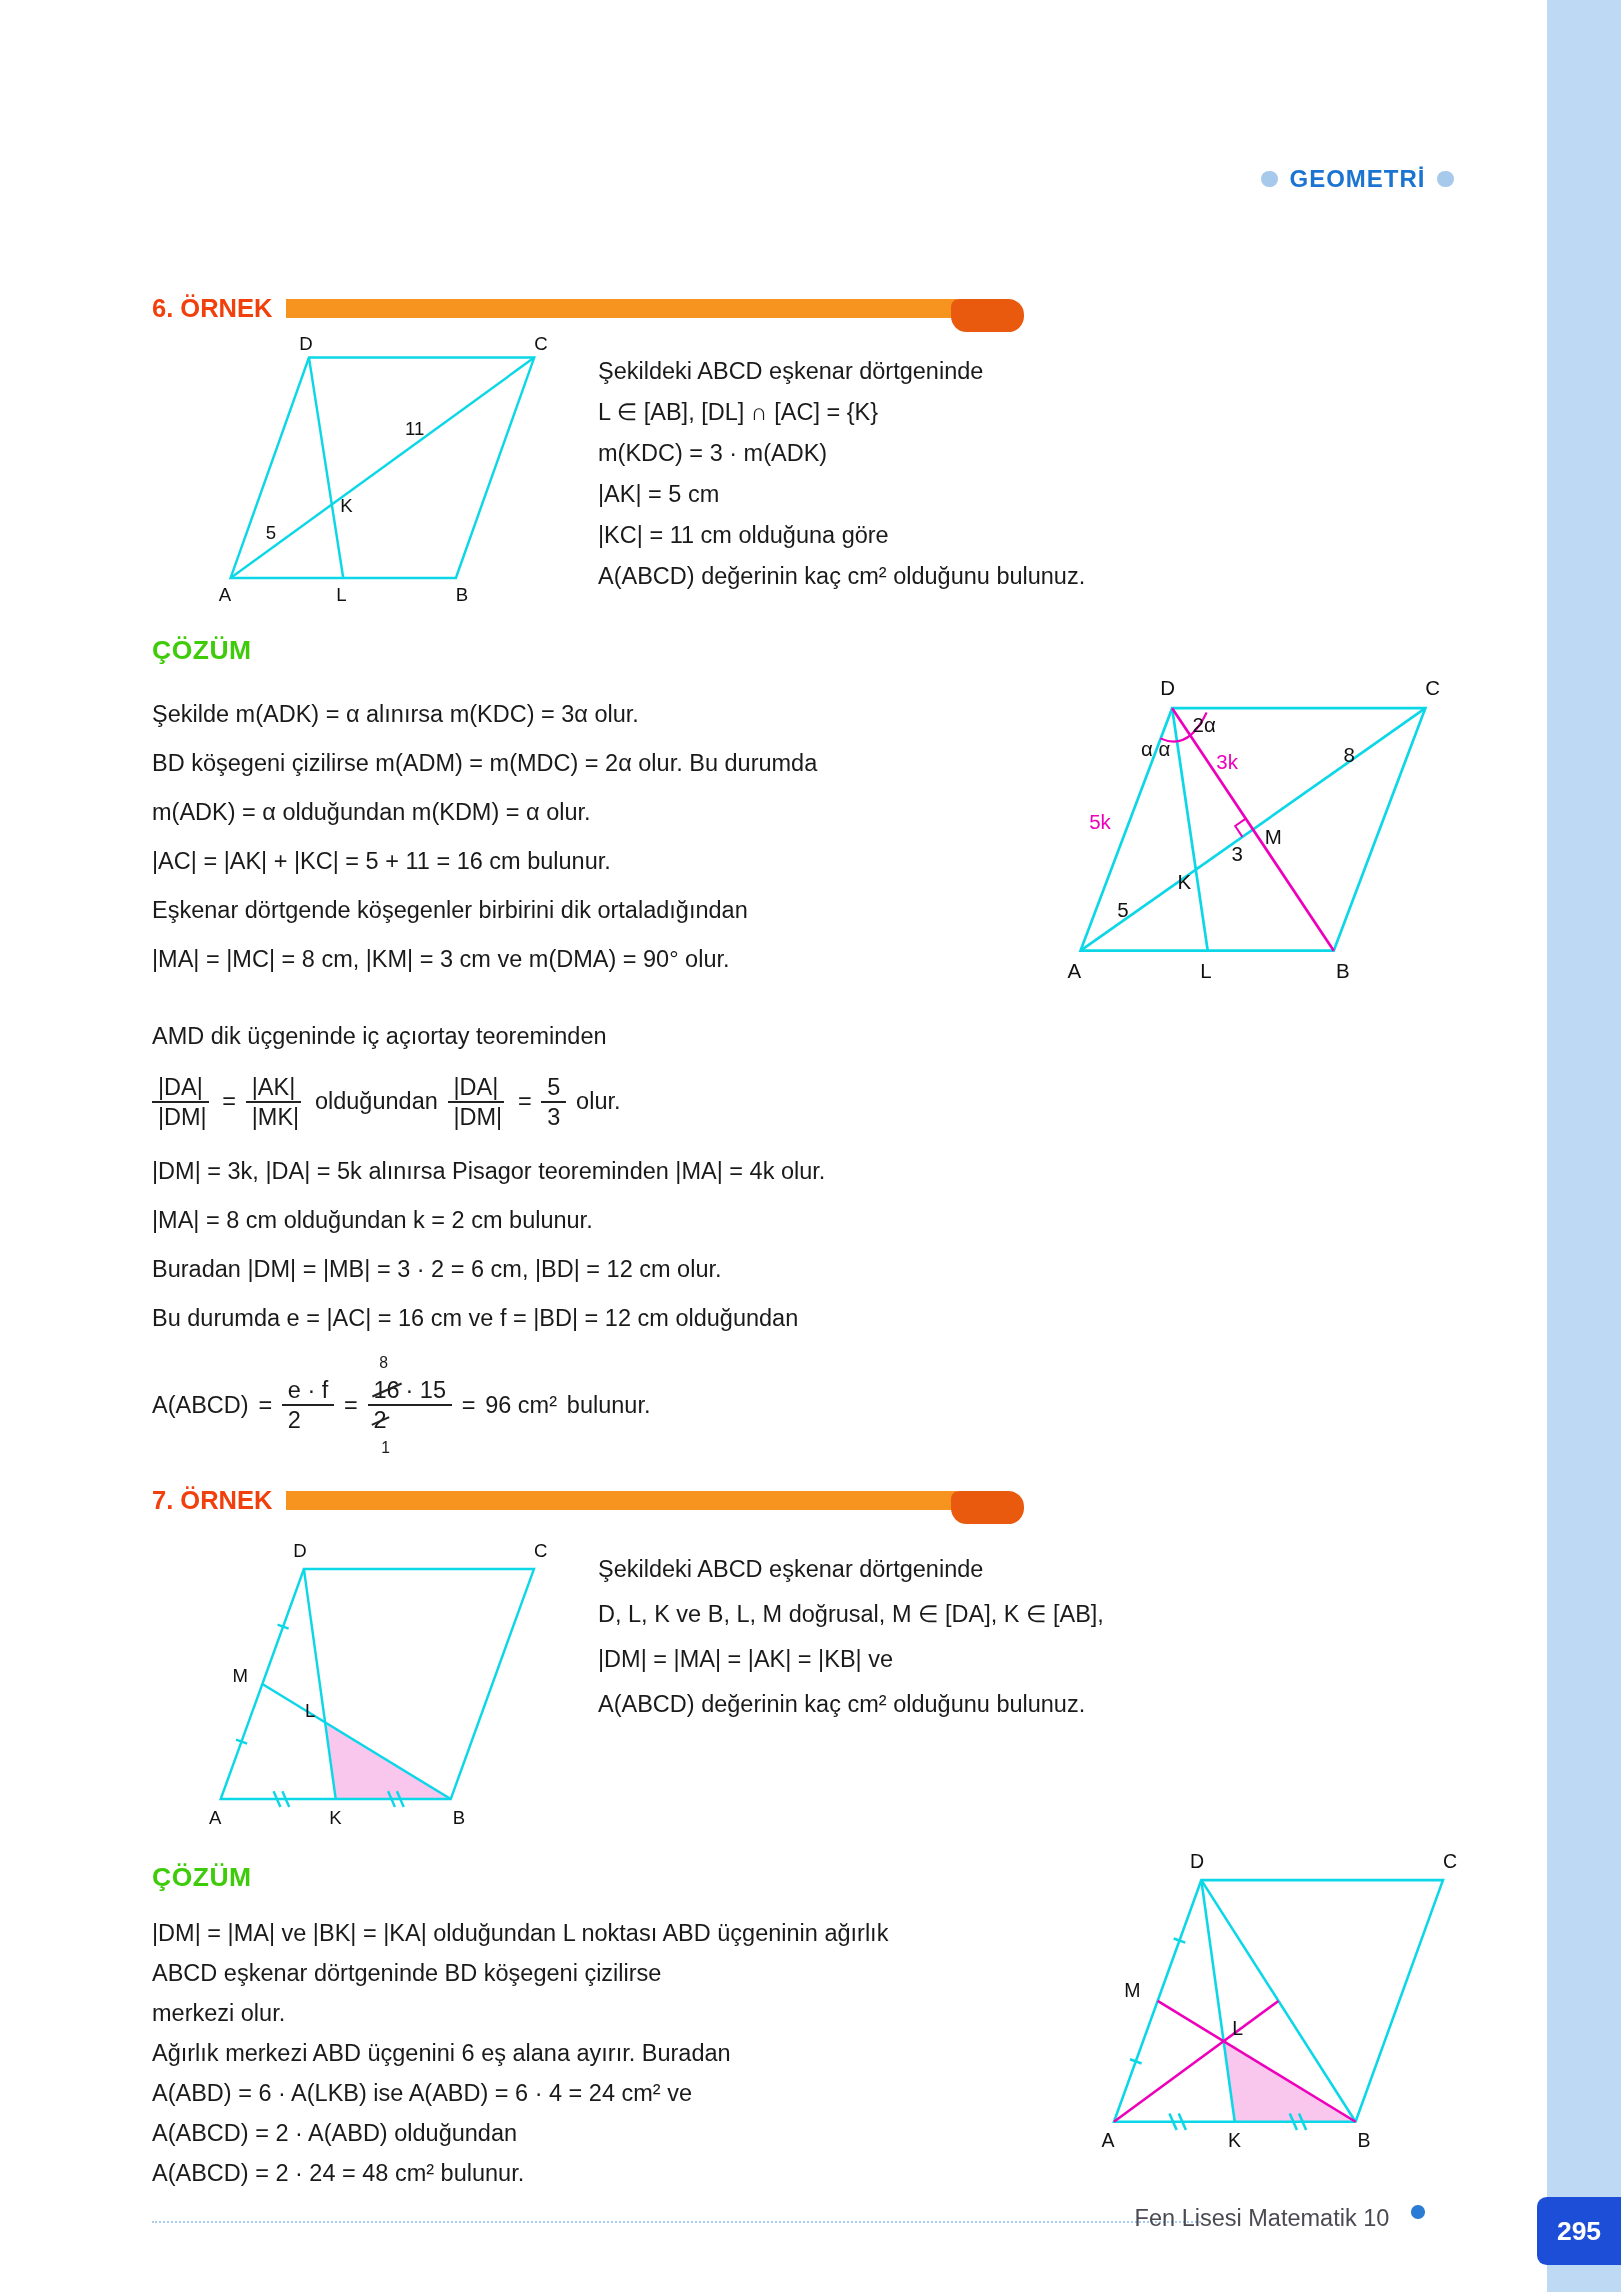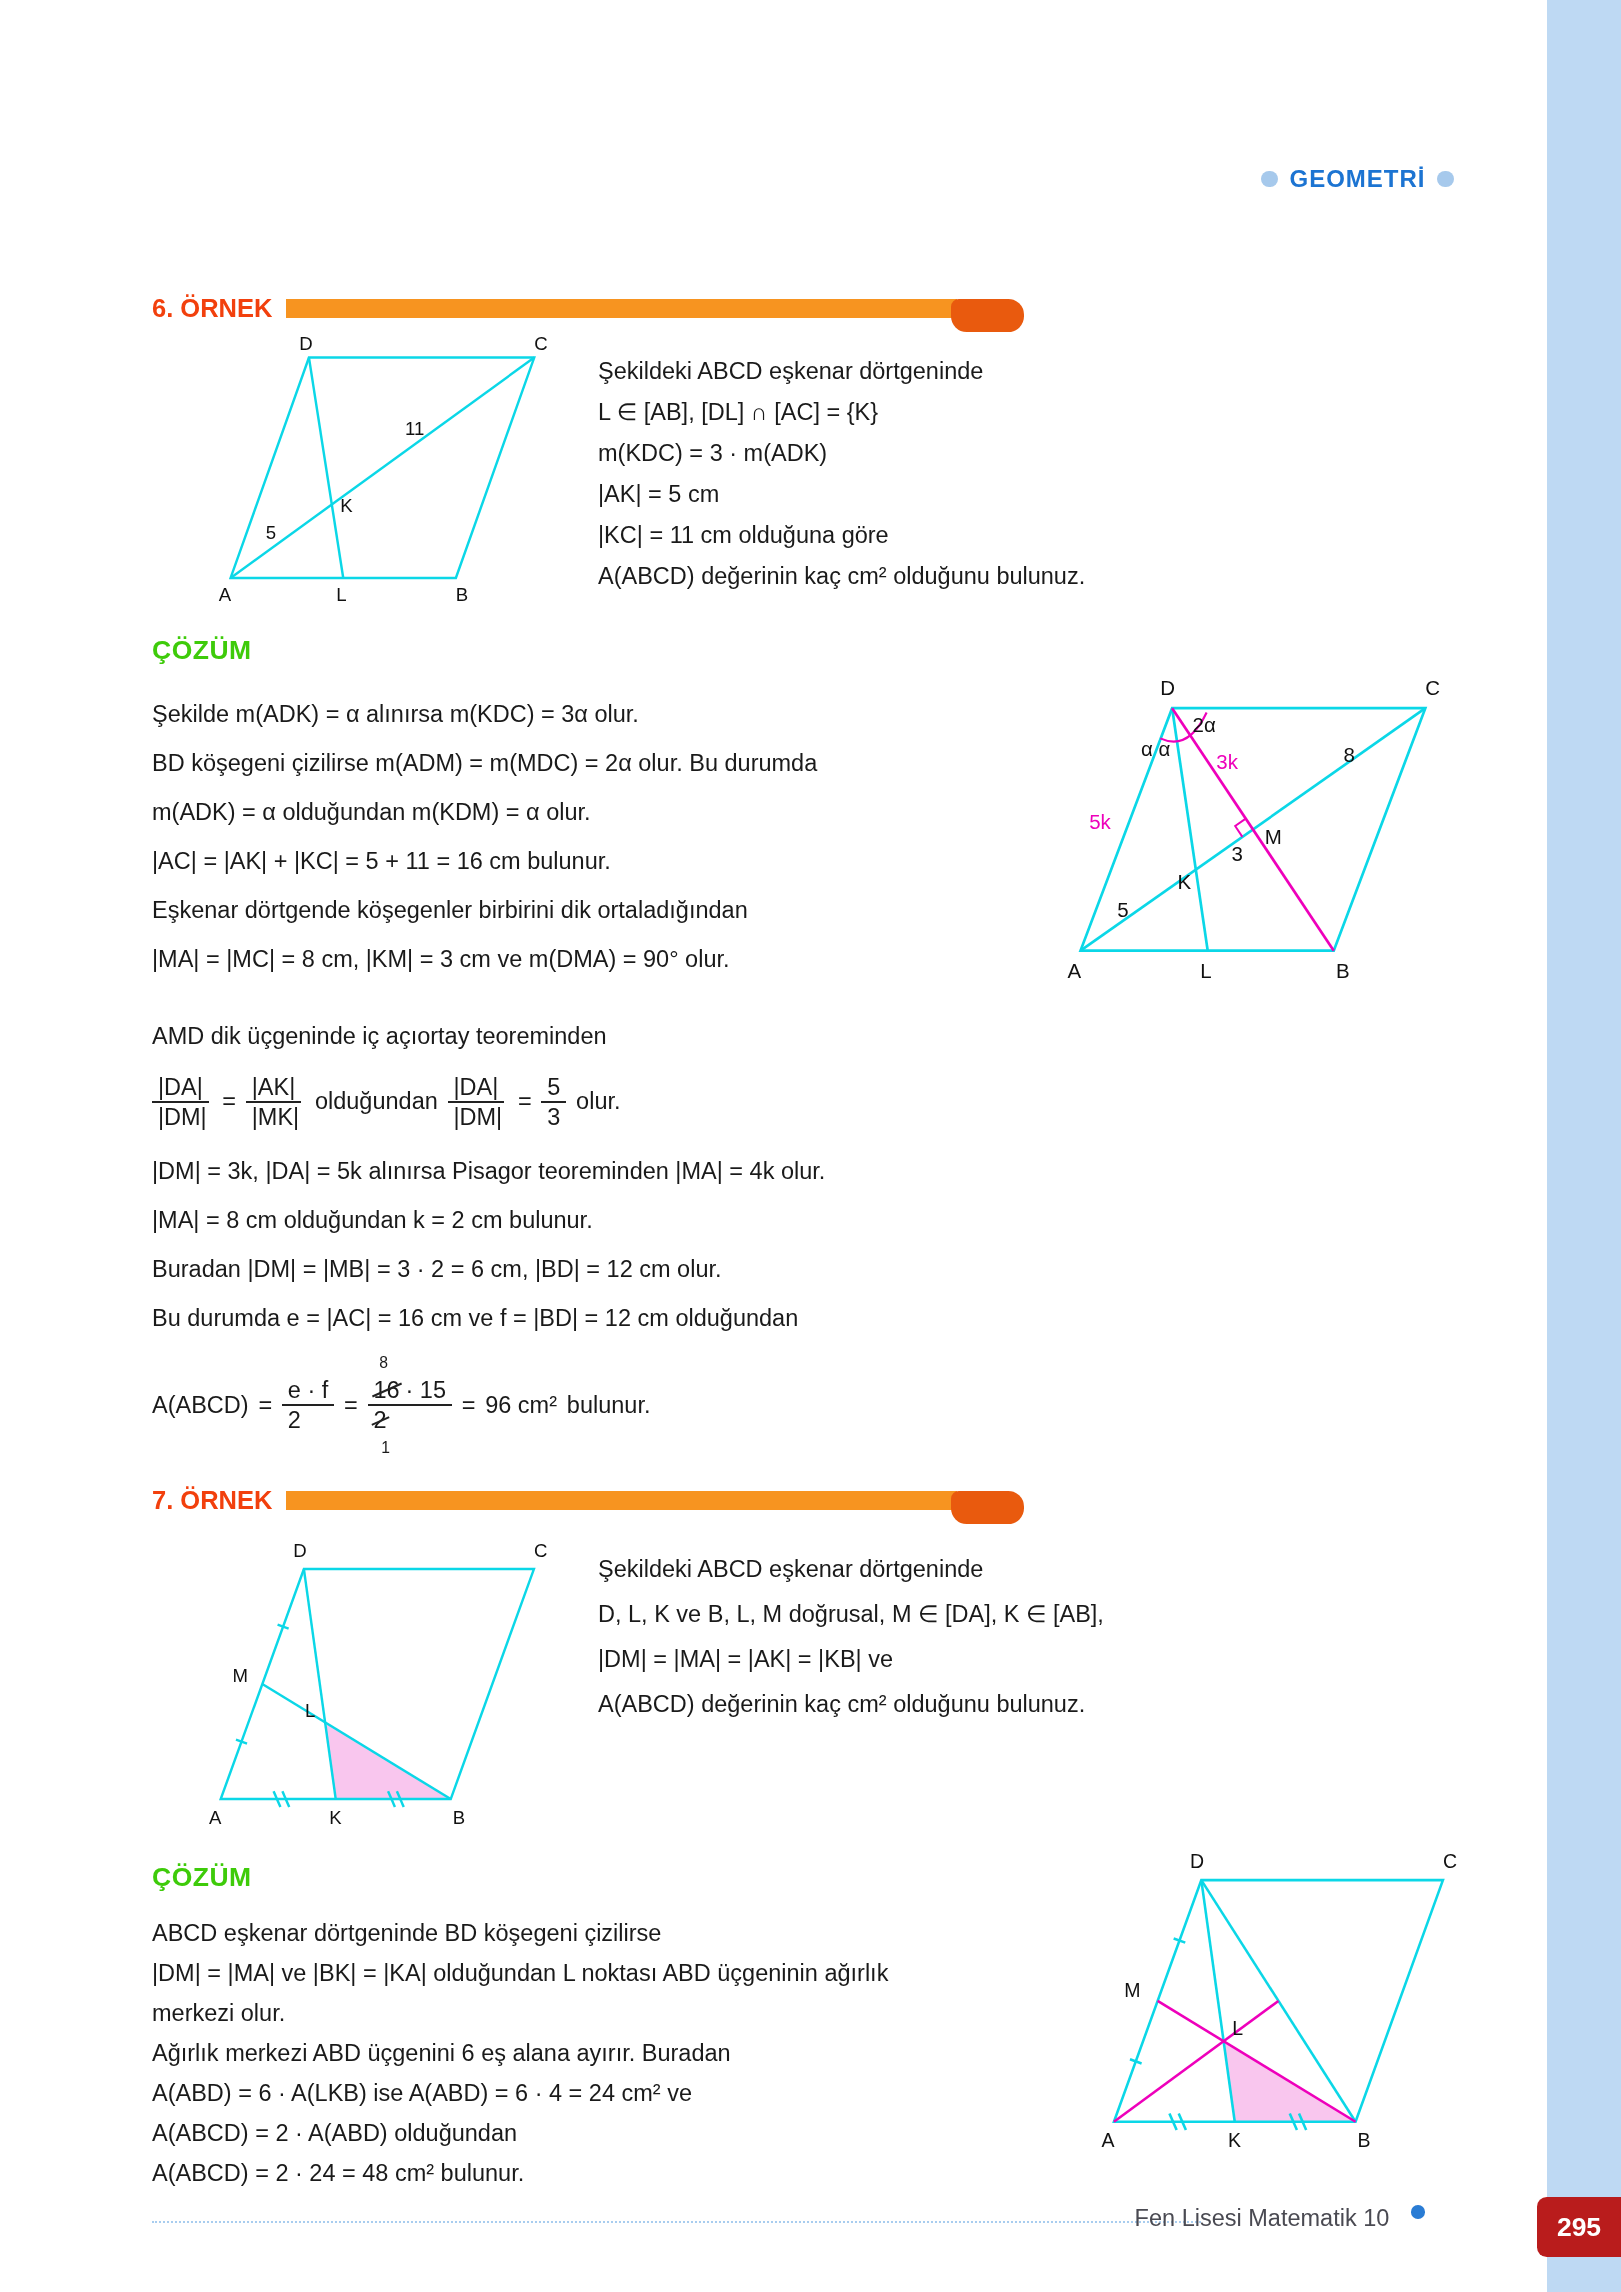--- a/index.html
+++ b/index.html
@@ -40,21 +40,21 @@
   .cancel::after { content:""; position:absolute; left:-2.9px; right:-2.9px; top:48%; border-top:2px solid #222; transform:rotate(-24deg); }
   .c-top { position:absolute; top:-21.6px; left:5.9px; font-size:15.7px; }
   .c-bot { position:absolute; bottom:-23.5px; left:7.8px; font-size:15.7px; }
 
   svg.dia { position:absolute; }
   svg.dia text { font-family:"Liberation Sans", sans-serif; }
 
   .footer-line { position:absolute; left:152px; top:2221px; width:1049px; border-top:2.9px dotted #a8cdef; }
   .footer-text { position:absolute; top:2205px; right:196px; font-size:23.5px; color:#4a4a52; display:flex; gap:22px; }
   .footer-dot { width:13.7px; height:13.7px; border-radius:50%; background:#2a7cd4; }
-  .page-num { position:absolute; top:2197px; right:0; width:84px; height:60px; background:#b91c1c; color:#fff; font-weight:bold; font-size:26.5px; display:flex; align-items:center; justify-content:center; border-radius:9.8px 0 0 9.8px; }
+  .page-num { position:absolute; top:2197px; right:0; width:84px; height:68px; background:#1d4ed8; color:#fff; font-weight:bold; font-size:26.5px; display:flex; align-items:center; justify-content:center; border-radius:9.8px 0 0 9.8px; }
 </style>
 </head>
 <body>
 
 <div class="page">
 
   <div class="side-strip"></div>
 
   <div class="header">
     <span class="hdot"></span>
@@ -230,22 +230,22 @@
   <div class="problem-block p7" style="top:1547px;">
     <div class="pline">Şekildeki ABCD eşkenar dörtgeninde</div>
     <div class="pline">D, L, K ve B, L, M doğrusal, M ∈ [DA], K ∈ [AB],</div>
     <div class="pline">|DM| = |MA| = |AK| = |KB| ve</div>
     <div class="pline">A(ABCD) değerinin kaç cm² olduğunu bulunuz.</div>
   </div>
 
   <div class="cozum" style="top:1862px;">ÇÖZÜM</div>
 
   <div class="sol-block sol7" style="top:1913px;">
+    <div class="sol-line">|DM| = |MA| ve |BK| = |KA| olduğundan L noktası ABD üçgeninin ağırlık</div>
     <div class="sol-line">ABCD eşkenar dörtgeninde BD köşegeni çizilirse</div>
-    <div class="sol-line">|DM| = |MA| ve |BK| = |KA| olduğundan L noktası ABD üçgeninin ağırlık</div>
     <div class="sol-line">merkezi olur.</div>
     <div class="sol-line">Ağırlık merkezi ABD üçgenini 6 eş alana ayırır. Buradan</div>
     <div class="sol-line">A(ABD) = 6 · A(LKB) ise A(ABD) = 6 · 4 = 24 cm² ve</div>
     <div class="sol-line">A(ABCD) = 2 · A(ABD) olduğundan</div>
     <div class="sol-line">A(ABCD) = 2 · 24 = 48 cm² bulunur.</div>
   </div>
 
   <svg class="dia" style="left:1093px; top:1839px;" width="412" height="329" viewBox="0 0 400 320">
     <polygon points="126.7,196.7 137.5,275 255,275" fill="#f9c6ee" stroke="none"></polygon>
     <g stroke="#0bd7e7" stroke-width="2.5" fill="none">

